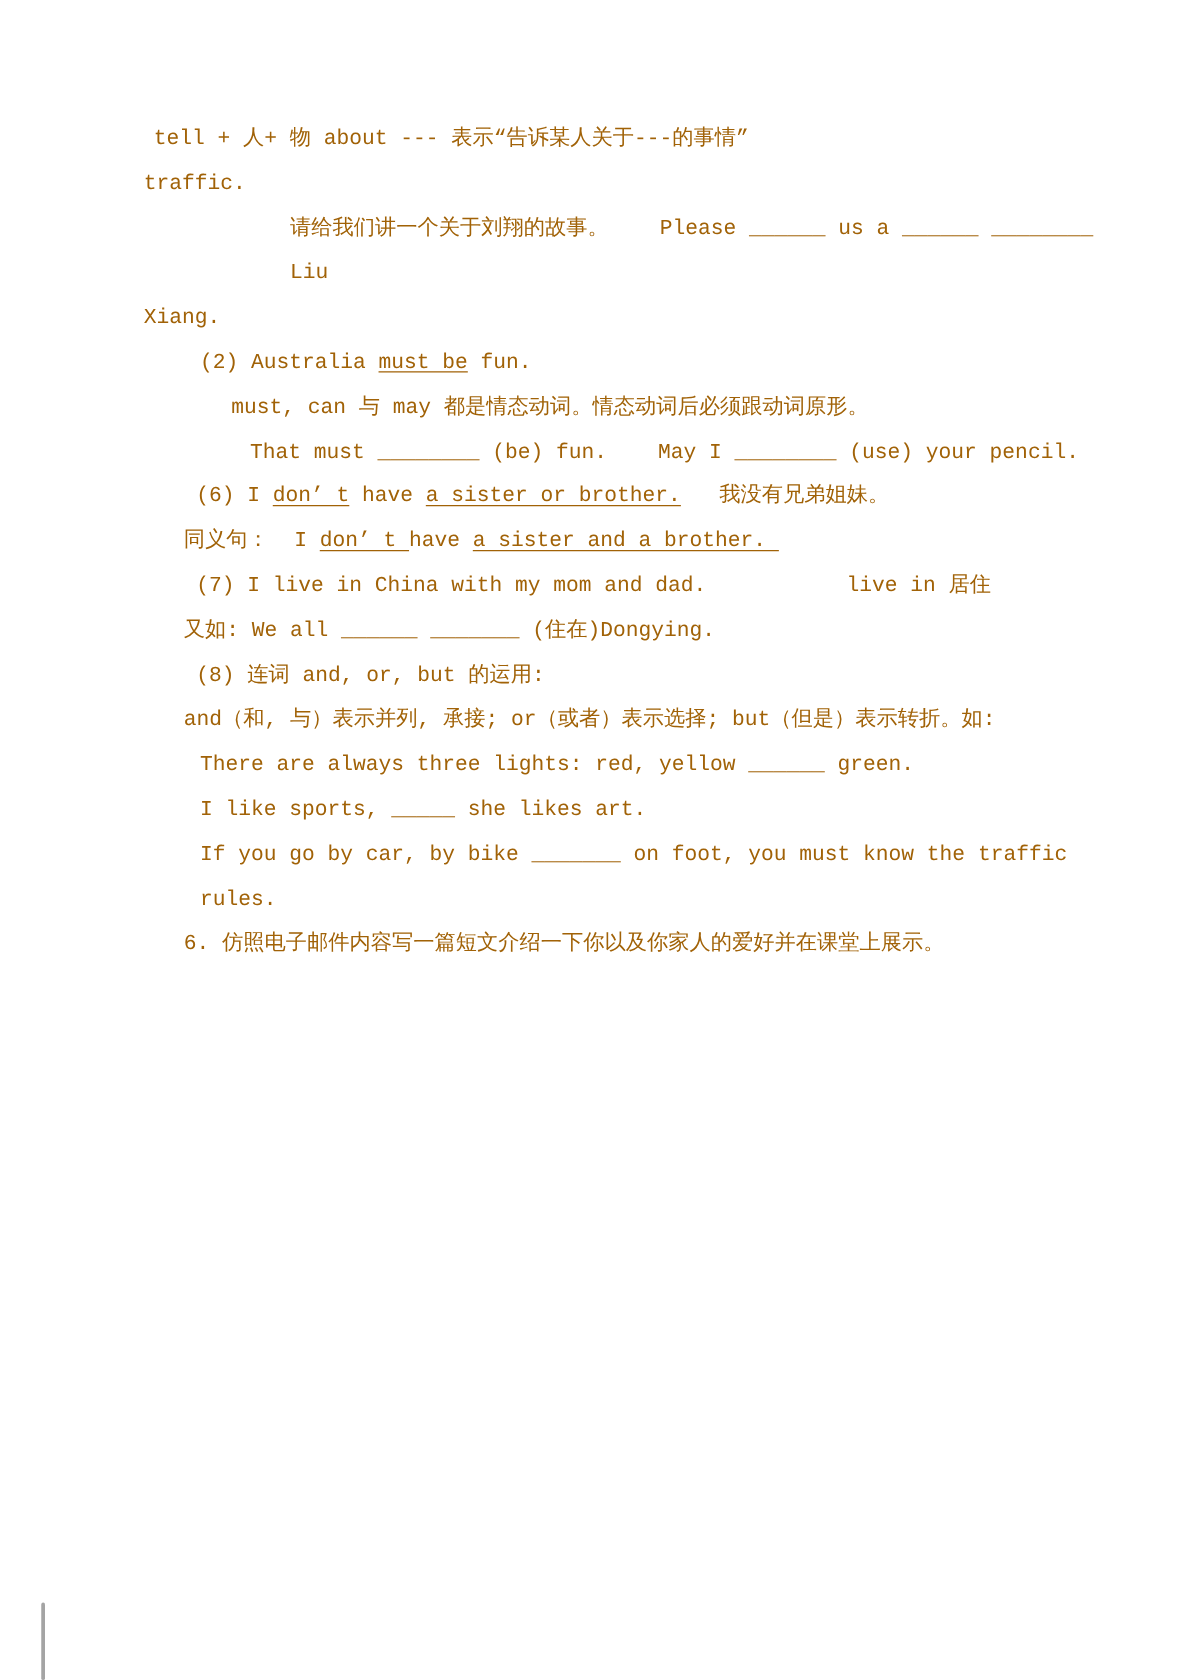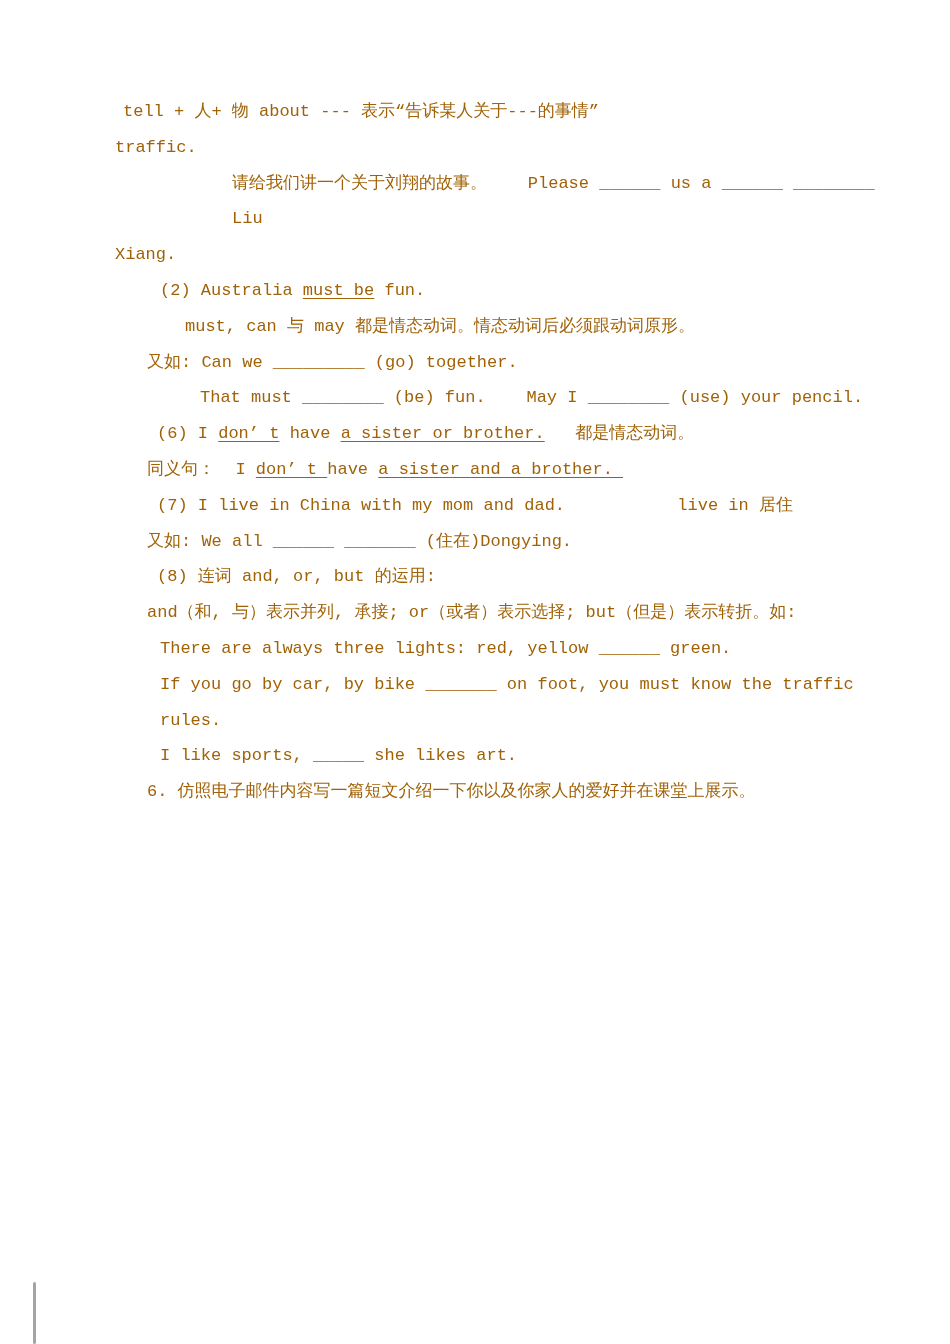--- a/index.html
+++ b/index.html
@@ -48,27 +48,26 @@
 <body>
 
 <div class="page">
   <div class="content">
       <div class="line" style="margin-left: 8px;"><span>tell + 人+ 物 about --- 表示“告诉某人关于---的事情”</span></div>
       <div class="line" style="margin-left: 0px;"><span>traffic.</span></div>
       <div class="line" style="margin-left: 117px;"><span>请给我们讲一个关于刘翔的故事。    Please ______ us a ______ ________ Liu</span></div>
       <div class="line" style="margin-left: 0px;"><span>Xiang.</span></div>
       <div class="line" style="margin-left: 45px;"><span>(2) Australia </span><span class="u">must be</span><span> fun.</span></div>
       <div class="line" style="margin-left: 70px;"><span>must, can 与 may 都是情态动词。情态动词后必须跟动词原形。</span></div>
-      <div class="line" style="margin-left: 32px;"><span>又如: Can we _________ (go) together.</span></div>
       <div class="line" style="margin-left: 85px;"><span>That must ________ (be) fun.    May I ________ (use) your pencil.</span></div>
-      <div class="line" style="margin-left: 42px;"><span>(6) I </span><span class="u">don’ t</span><span> have </span><span class="u">a sister or brother.</span><span>   都是情态动词。</span></div>
+      <div class="line" style="margin-left: 42px;"><span>(6) I </span><span class="u">don’ t</span><span> have </span><span class="u">a sister or brother.</span><span>   我没有兄弟姐妹。</span></div>
       <div class="line" style="margin-left: 32px;"><span>同义句：  I </span><span class="u">don’ t </span><span>have </span><span class="u">a sister and a brother. </span></div>
       <div class="line" style="margin-left: 42px;"><span>(7) I live in China with my mom and dad.           live in 居住</span></div>
       <div class="line" style="margin-left: 32px;"><span>又如: We all ______ _______ (住在)Dongying.</span></div>
       <div class="line" style="margin-left: 42px;"><span>(8) 连词 and, or, but 的运用:</span></div>
       <div class="line" style="margin-left: 32px;"><span>and（和, 与）表示并列, 承接; or（或者）表示选择; but（但是）表示转折。如:</span></div>
       <div class="line" style="margin-left: 45px;"><span>There are always three lights: red, yellow ______ green.</span></div>
+      <div class="line" style="margin-left: 45px;"><span>I like sports, _____ she likes art.</span></div>
       <div class="line" style="margin-left: 45px;"><span>If you go by car, by bike _______ on foot, you must know the traffic rules.</span></div>
-      <div class="line" style="margin-left: 45px;"><span>I like sports, _____ she likes art.</span></div>
       <div class="line" style="margin-left: 32px;"><span>6. 仿照电子邮件内容写一篇短文介绍一下你以及你家人的爱好并在课堂上展示。</span></div>
     </div>
   <div class="artifact"></div>
 </div>
 
 </body></html>

